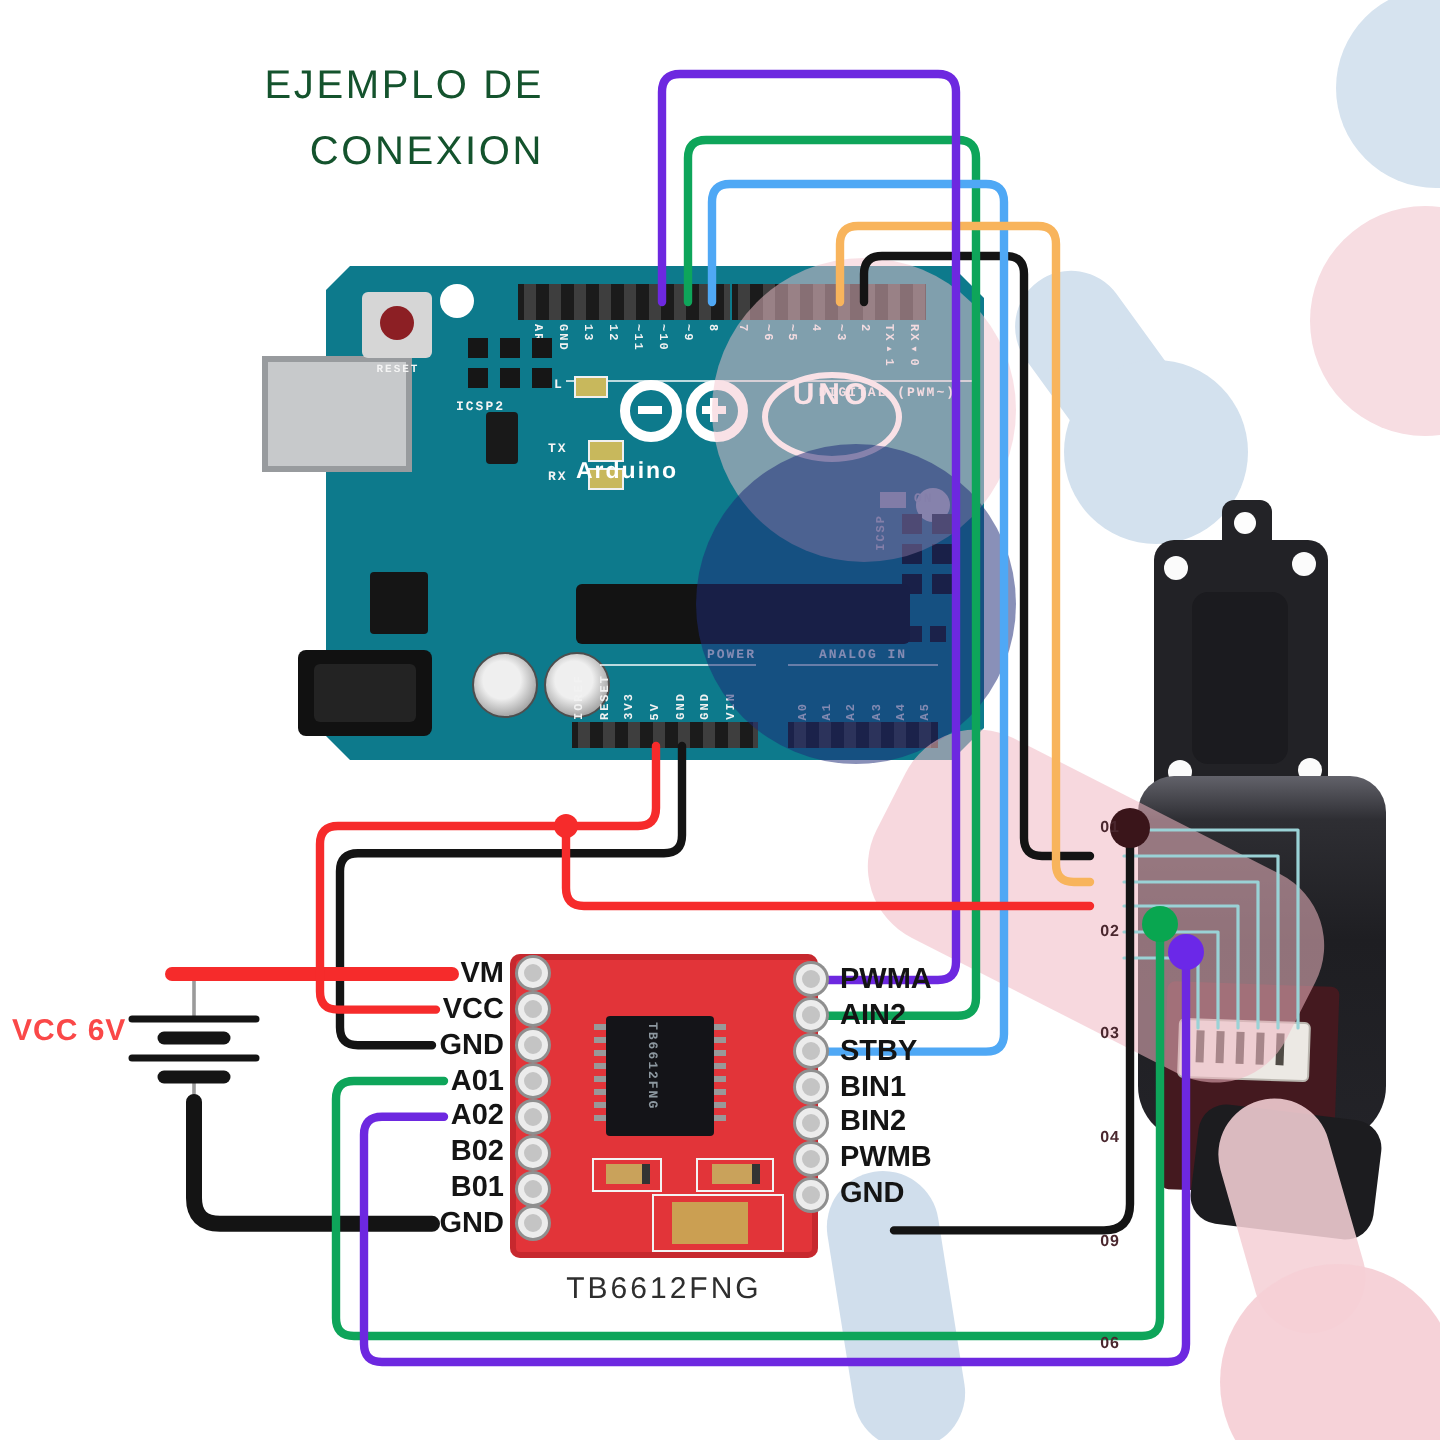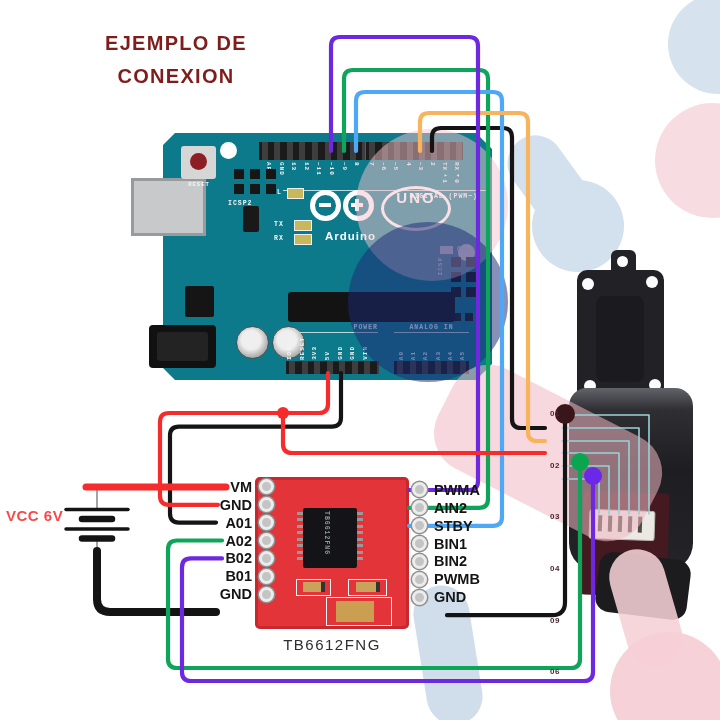--- a/index.html
+++ b/index.html
@@ -30,21 +30,21 @@
   .drow{height:17.86px;display:flex;align-items:center;font:700 14.5px "Liberation Sans",sans-serif;color:#141414;}
   .drow.l{justify-content:flex-end;}
   .dhole{box-sizing:border-box;width:15px;height:15px;border-radius:50%;background:#c4c4c4;
          border:3px solid #ececec;box-shadow:0 0 0 1.5px #8f8f8f;flex:none;}
   .l .dhole{margin-left:7px;}
   .r .dhole{margin-right:7px;}
   
   .mrow{height:12.7px;line-height:12.7px;text-align:right;font:700 8px "Liberation Sans",sans-serif;
         color:#4a272e;letter-spacing:.5px;}
   .gbh{position:absolute;width:12px;height:12px;border-radius:50%;background:#fbfbfb;}
-  .title{font-size:20px;font-weight:700;letter-spacing:1.3px;line-height:33px;text-align:center;color:#7f1d1d;}
+  .title{font-size:20px;font-weight:400;letter-spacing:1.3px;line-height:33px;text-align:right;color:#14532d;}
   svg{display:block;}
 </style>
 </head>
 <body>
 
 <div id="stage">
 
   <div class="abs z0 circ" style="left:655px;top:103px;width:115px;height:115px;background:#f7dde2;"></div>
   <div class="abs z0 circ" style="left:668px;top:-6px;width:100px;height:100px;background:#d6e3ef;"></div>
   <div class="abs z0" style="left:524px;top:130px;width:56px;height:112px;border-radius:28px;background:#d3e1ee;transform:rotate(-36deg);"></div>
@@ -132,21 +132,21 @@
   <div class="abs z1 silk" style="left:274px;top:221px;width:14px;">TX</div>
   <div class="abs z1 ledbox" style="left:294px;top:220px;width:16px;height:9px;"></div>
   <div class="abs z1 silk" style="left:274px;top:235px;width:14px;">RX</div>
   <div class="abs z1 ledbox" style="left:294px;top:234px;width:16px;height:9px;"></div>
 
   <div class="abs z1 circ" style="left:310px;top:190px;width:31px;height:31px;border:5px solid #fff;box-sizing:border-box;"></div>
   <div class="abs z1 circ" style="left:343px;top:190px;width:31px;height:31px;border:5px solid #fff;box-sizing:border-box;"></div>
   <div class="abs z1" style="left:319px;top:203px;width:12px;height:4px;background:#fff;"></div>
   <div class="abs z1" style="left:351px;top:203px;width:12px;height:4px;background:#fff;"></div>
   <div class="abs z1" style="left:355px;top:199px;width:4px;height:12px;background:#fff;"></div>
-  <div class="abs z1" style="left:306px;top:230px;width:70px;text-align:right;font:700 11.5px 'Liberation Sans',sans-serif;color:#fff;letter-spacing:1px;">Arduino</div>
+  <div class="abs z1" style="left:288px;top:230px;width:70px;text-align:left;font:700 11.5px 'Liberation Sans',sans-serif;color:#fff;letter-spacing:1px;">Arduino</div>
   <div class="abs z1" style="left:381px;top:186px;width:70px;height:45px;border:3px solid #fff;border-radius:50%;box-sizing:border-box;text-align:center;line-height:39px;font:700 15px 'Liberation Sans',sans-serif;color:#fff;letter-spacing:2px;">UNO</div>
   <div class="abs z1" style="left:440px;top:246px;width:13px;height:8px;background:#e8e8e8;"></div>
   <div class="abs z1 silk" style="left:457px;top:246px;width:18px;">ON</div>
 
   <div class="abs z1 icspR" style="left:451px;top:257px;"></div>
   <div class="abs z1" style="left:438px;top:257px;height:42px;"><span class="vtx">ICSP</span></div>
   <div class="abs z1 silk" style="left:441px;top:313px;width:8px;font-size:6px;">L</div>
   <div class="abs z1" style="left:453px;top:313px;width:8px;height:8px;background:#1a1a1a;box-shadow:12px 0 #1a1a1a;"></div>
 
   <div class="abs z1" style="left:288px;top:292px;width:167px;height:30px;background:#131313;border-radius:3px;"></div>
@@ -218,20 +218,24 @@
   <div class="abs z1" style="left:326px;top:597px;width:66px;height:29px;border:1.5px solid #f3f3f3;box-sizing:border-box;"></div>
   <div class="abs z1" style="left:336px;top:601px;width:38px;height:21px;background:#cb9f52;"></div>
 
   <div class="abs z4 dcol" style="left:150px;top:478px;width:124px;">
 
   <div class="drow l">
         <span>VM</span>
         <span class="dhole"></span>
       </div>
       <div class="drow l">
+        <span>VCC</span>
+        <span class="dhole"></span>
+      </div>
+      <div class="drow l">
         <span>GND</span>
         <span class="dhole"></span>
       </div>
       <div class="drow l">
         <span>A01</span>
         <span class="dhole"></span>
       </div>
       <div class="drow l">
         <span>A02</span>
         <span class="dhole"></span>
@@ -242,21 +246,21 @@
       </div>
       <div class="drow l">
         <span>B01</span>
         <span class="dhole"></span>
       </div>
       <div class="drow l">
         <span>GND</span>
         <span class="dhole"></span>
       </div>
     </div>
-  <div class="abs z4 dcol" style="left:412px;top:481px;width:130px;">
+  <div class="abs z4 dcol" style="left:398px;top:481px;width:130px;">
 
   <div class="drow r">
         <span class="dhole"></span>
         <span>PWMA</span>
       </div>
       <div class="drow r">
         <span class="dhole"></span>
         <span>AIN2</span>
       </div>
       <div class="drow r">

